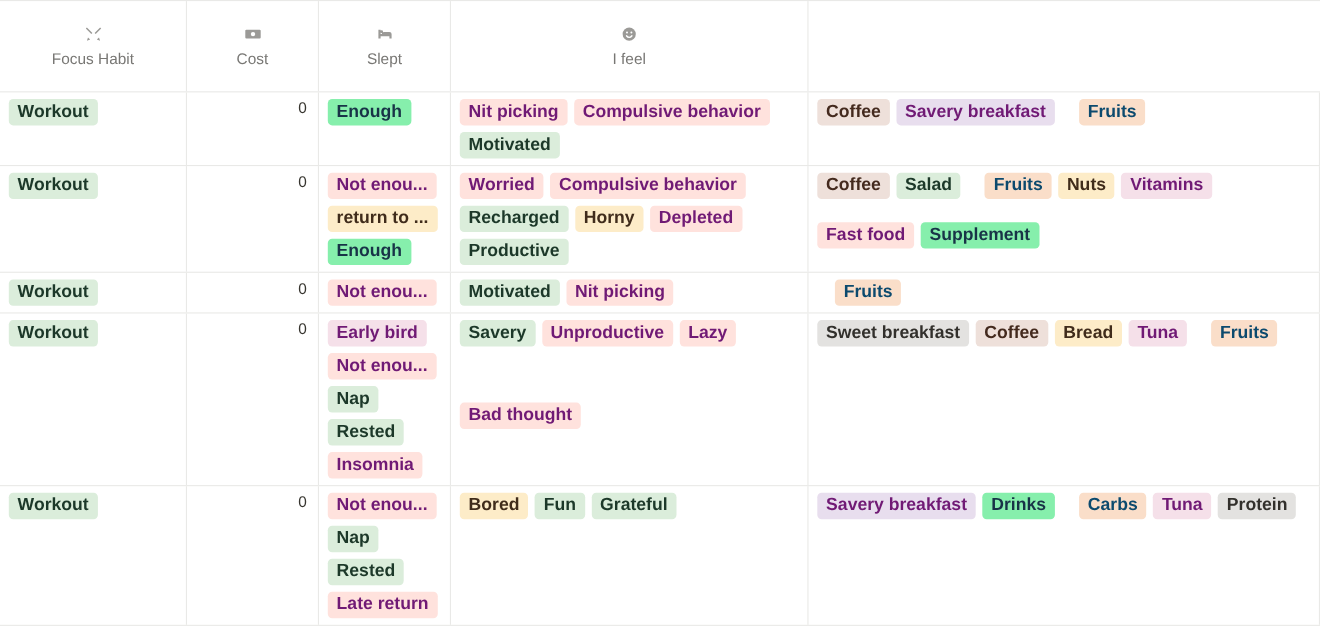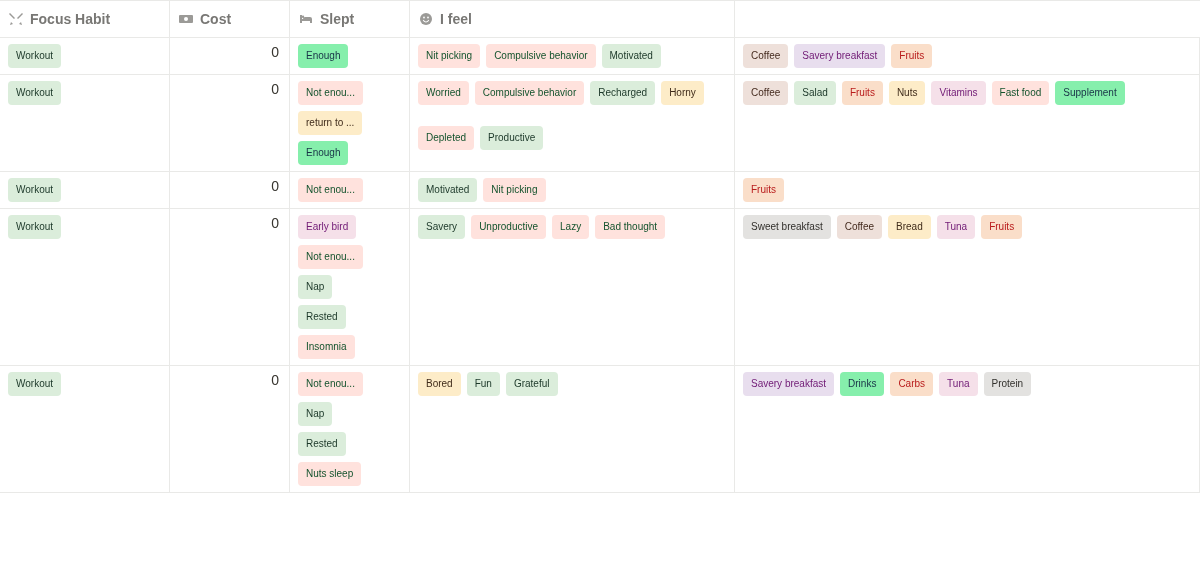--- a/index.html
+++ b/index.html
@@ -24,29 +24,30 @@
   .cell {
     border-right: 1px solid #e9e9e7;
     padding: 6px 8px;
     display: flex;
     flex-wrap: wrap;
     align-items: flex-start;
     gap: 6px;
     overflow: hidden;
   }
   .header-cell {
-    padding: 10px 8px;
+    padding: 22px 8px;
     border-right: 1px solid #e9e9e7;
     display: flex;
     align-items: center;
     gap: 6px;
     color: #787774;
-    font-weight: 700;
+    font-weight: 400;
     white-space: nowrap;
     overflow: hidden;
+    flex-direction: column;
   }
   .header-cell svg { flex-shrink: 0; fill: #9b9a97; }
   .col-focus { width: 170px; flex: 0 0 170px; }
   .col-cost  { width: 120px; flex: 0 0 120px; }
   .col-slept { width: 120px; flex: 0 0 120px; }
   .col-feel  { width: 325px; flex: 0 0 325px; }
   .col-food  { flex: 1 1 auto; }
   .cost-cell {
     justify-content: flex-end;
     align-items: flex-start;
@@ -54,32 +55,33 @@
     color: #37352f;
     padding-right: 10px;
   }
   .slept-col { flex-wrap: wrap; flex-direction: column; align-items:flex-start; gap:6px; overflow:hidden;}
   .slept-col .tag { max-width: 100%; }
   .tag {
     display: inline-flex;
     align-items: center;
     padding: 2px 8px;
     border-radius: 4px;
-    font-size: 10px;
+    font-size: 16px;
     line-height: 20px;
     white-space: nowrap;
     overflow: hidden;
     text-overflow: ellipsis;
+    font-weight: bold;
   }
   
   .c-green   { background:#dbeddb; color:#1c3829; }
   .c-blue    { background:#86efac; color:#183347; }
-  .c-red     { background:#ffe2dd; color:#14532d; }
+  .c-red     { background:#ffe2dd; color:#701a75; }
   .c-pink    { background:#f5e0e9; color:#701a75; }
-  .c-orange  { background:#fadec9; color:#b91c1c; }
+  .c-orange  { background:#fadec9; color:#0c4a6e;margin-left:16px; }
   .c-yellow  { background:#fdecc8; color:#402c1b; }
   .c-purple  { background:#e8deee; color:#701a75; }
   .c-gray    { background:#e3e2e0; color:#32302c; }
   .c-brown   { background:#eee0da; color:#442a1e;text-align:right; }
 </style>
 </head>
 <body>
 
 <div class="table">
 
@@ -216,21 +218,21 @@
         <div class="cell col-focus">
           <span class="tag c-green">Workout</span>
         </div>
         <div class="cell col-cost cost-cell">
           <span>0</span>
         </div>
         <div class="cell col-slept slept-col">
           <span class="tag c-red">Not enou...</span>
           <span class="tag c-green">Nap</span>
           <span class="tag c-green">Rested</span>
-          <span class="tag c-red">Nuts sleep</span>
+          <span class="tag c-red">Late return</span>
         </div>
         <div class="cell col-feel">
           <span class="tag c-yellow">Bored</span>
           <span class="tag c-green">Fun</span>
           <span class="tag c-green">Grateful</span>
         </div>
         <div class="cell col-food">
           <span class="tag c-purple">Savery breakfast</span>
           <span class="tag c-blue">Drinks</span>
           <span class="tag c-orange">Carbs</span>

